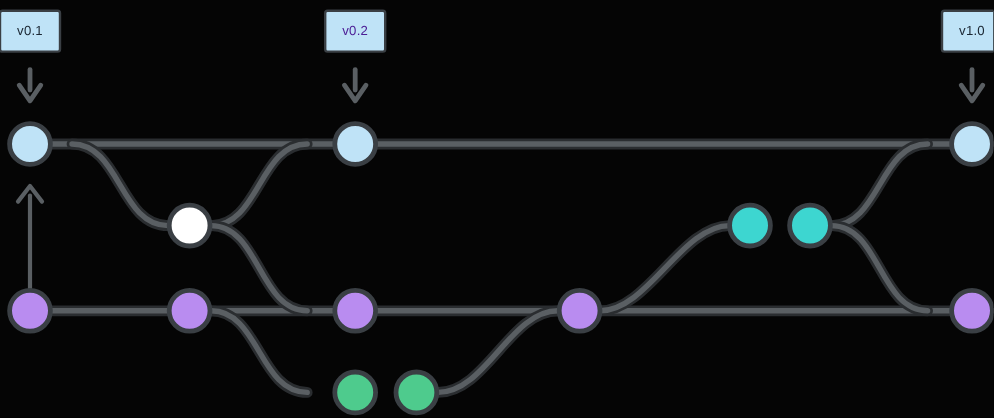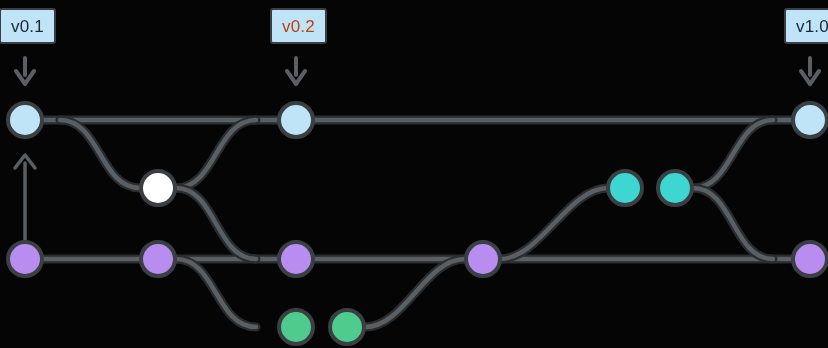--- a/index.html
+++ b/index.html
@@ -25,21 +25,21 @@
     height: 348px;
     display: block;
   }
   .tag-box {
     position: absolute;
     box-sizing: border-box;
     border: 2px solid #3a3f44;
     border-radius: 3px;
     background: #bfe3f7;
     color: #1b2733;
-    font-size: 17px;
+    font-size: 11px;
     font-family: "Liberation Sans", sans-serif;
     line-height: 1;
     display: flex;
     align-items: center;
     justify-content: center;
     height: 36px;
     padding: 0 10px;
     letter-spacing: .2px;
   }
 </style>
@@ -103,21 +103,21 @@
         <circle cx="810" cy="259" r="17" fill="#b98cf0" stroke="#3a3f44" stroke-width="4"></circle>
         <circle cx="296" cy="327" r="17" fill="#4ecb8d" stroke="#3a3f44" stroke-width="4"></circle>
         <circle cx="347" cy="327" r="17" fill="#4ecb8d" stroke="#3a3f44" stroke-width="4"></circle>
       </g>
   </svg>
 
   <div id="tag-layer">
       <div class="tag-box" style="left: -1px; top: 8px; min-width: 52px; background: rgb(191, 227, 247); color: rgb(27, 39, 51); border-color: rgb(58, 63, 68);">
         <span>v0.1</span>
       </div>
-      <div class="tag-box" style="left: 270px; top: 8px; min-width: 52px; background: rgb(191, 227, 247); color: #c2410c; border-color: rgb(58, 63, 68);">
+      <div class="tag-box" style="left: 270px; top: 8px; min-width: 52px; background: rgb(191, 227, 247); color: #4c1d95; border-color: rgb(58, 63, 68);">
         <span>v0.2</span>
       </div>
       <div class="tag-box" style="left: 784px; top: 8px; min-width: 52px; background: rgb(191, 227, 247); color: rgb(27, 39, 51); border-color: rgb(58, 63, 68);">
         <span>v1.0</span>
       </div>
     </div>
 
 </div>
 
 </body></html>

